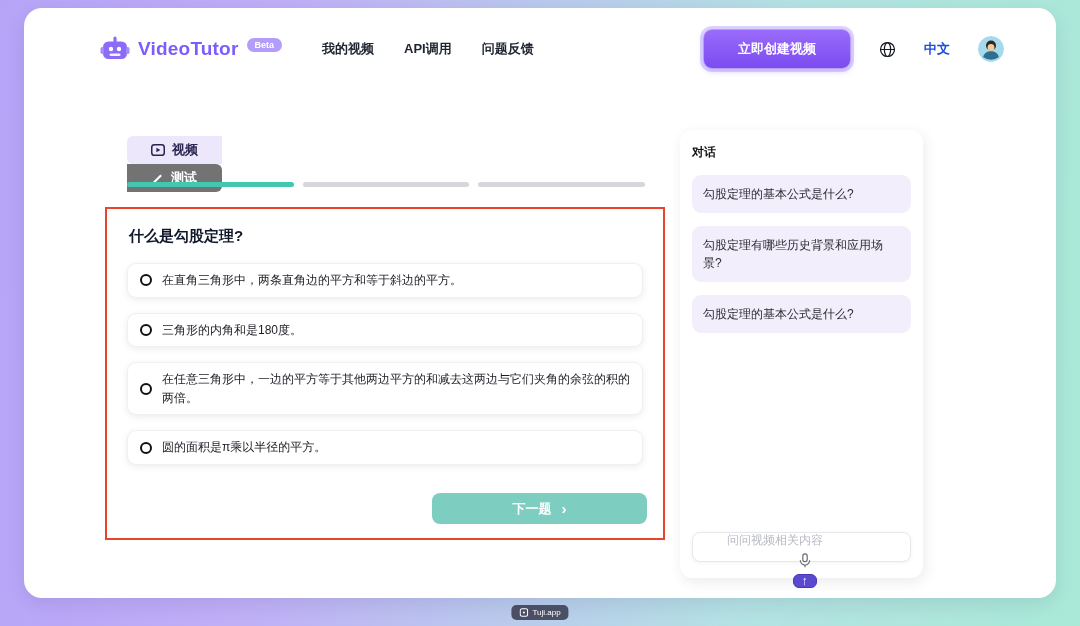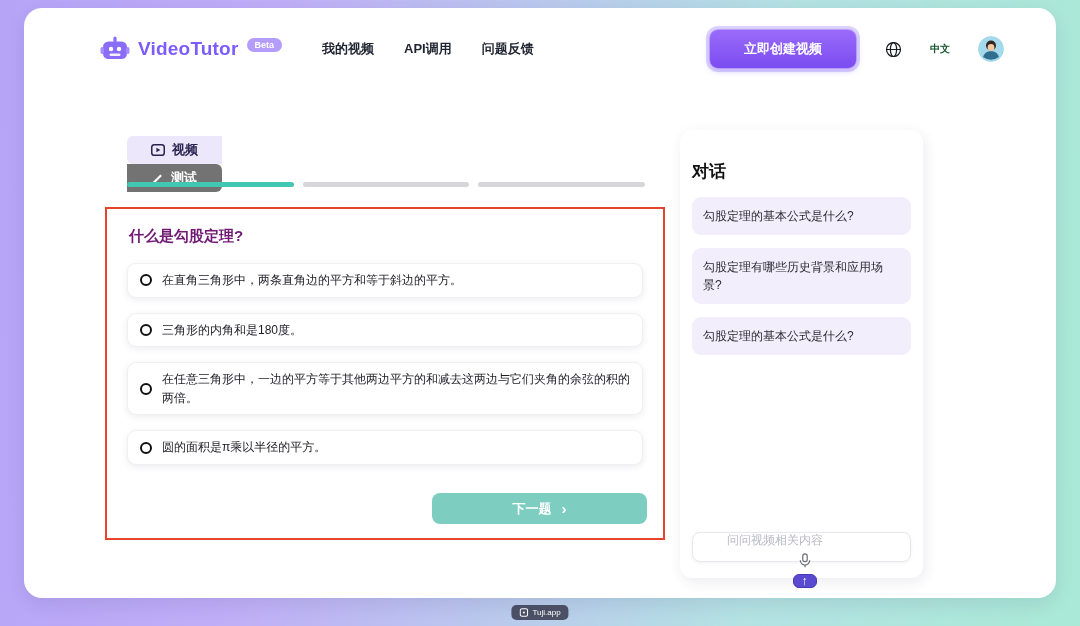--- a/index.html
+++ b/index.html
@@ -29,21 +29,21 @@
   .header-right { margin-left:auto; display:flex; align-items:center; gap:28px; }
   .create-btn {
     background:linear-gradient(180deg,#9a6bfa,#7b4cf0);
     border:1px solid #b79dfc;
     box-shadow:0 0 0 3px rgba(150,120,250,.30), 0 2px 6px rgba(124,92,252,.35);
     color:#fff; font-size:13px; font-weight:600;
     padding:10px 34px; border-radius:9px; cursor:pointer;
     font-family:inherit;
   }
   .icon-btn { display:flex; align-items:center; cursor:pointer; }
-  .lang { font-size:10px; font-weight:700; color:#14532d; cursor:pointer; }
+  .lang { font-size:13px; font-weight:700; color:#1d4ed8; cursor:pointer; }
   .avatar { width:26px; height:26px; border-radius:50%; overflow:hidden; cursor:pointer; display:block; }
 
   
   .tabs { position:absolute; left:103px; top:128px; display:flex;flex-direction:column; }
   .tab {
     height:28px; display:flex; align-items:center; gap:7px;
     padding:0 24px; font-size:13px; font-weight:700; cursor:pointer;
   }
   .tab-video { background:#ece7fa; color:#2a2550; border-radius:6px 0 0 6px; }
   .tab-test  { background:#737373; color:#ffffff; border-radius:0 6px 6px 0; }
@@ -51,21 +51,21 @@
   
   .progress { position:absolute; left:103px; top:174px; width:518px; display:flex; gap:9px; }
   .seg { flex:1; height:5px; border-radius:3px; background:#d7d7db; }
   .seg.filled { background:#41c7b2; }
 
   
   .quiz {
     position:absolute; left:81px; top:199px; width:560px; height:333px;
     border:2px solid #e8432c; background:#fff;
   }
-  .question { margin:18px 22px 12px; font-size:15px; font-weight:700; color:#701a75; }
+  .question { margin:18px 22px 12px; font-size:15px; font-weight:700; color:#0f172a; }
   .options { margin:17px 20px 0; display:flex; flex-direction:column; gap:15px; }
   .option {
     display:flex; align-items:center; gap:10px;
     background:#fff; border:1px solid #f0f0f3; border-radius:9px;
     box-shadow:0 2px 7px rgba(30,30,60,.08);
     padding:7px 12px; min-height:31px; cursor:pointer;
   }
   .radio {
     flex:0 0 auto; width:12px; height:12px; border:2px solid #111; border-radius:50%;
     background:#fff;
@@ -79,21 +79,21 @@
     font-family:inherit;
   }
   .next-btn .chev { font-size:15px; line-height:1; }
 
   
   .chat {
     position:absolute; left:656px; top:122px; width:243px; height:448px;
     background:#fff; border-radius:12px; padding:12px;
     box-shadow:2px 4px 14px rgba(40,40,90,.09);
   }
-  .chat-title { font-size:17px; font-weight:700; color:#111; margin:18px 0 14px; }
+  .chat-title { font-size:12px; font-weight:700; color:#111; margin:2px 0 14px; }
   .suggestion {
     background:#f3eefc; border-radius:9px; padding:10px 11px;
     font-size:12px; color:#2b2b33; line-height:1.5; margin-bottom:13px; cursor:pointer;
   }
   .chat-input-row {
     position:absolute; left:12px; right:12px; bottom:16px; height:30px;
     border:1px solid #e7e7ee; border-radius:8px; background:#fff;
     box-shadow:0 1px 4px rgba(0,0,0,.05);
     display:flex; align-items:center; padding:0 4px 0 10px; gap:6px;flex-direction:column;
   }

